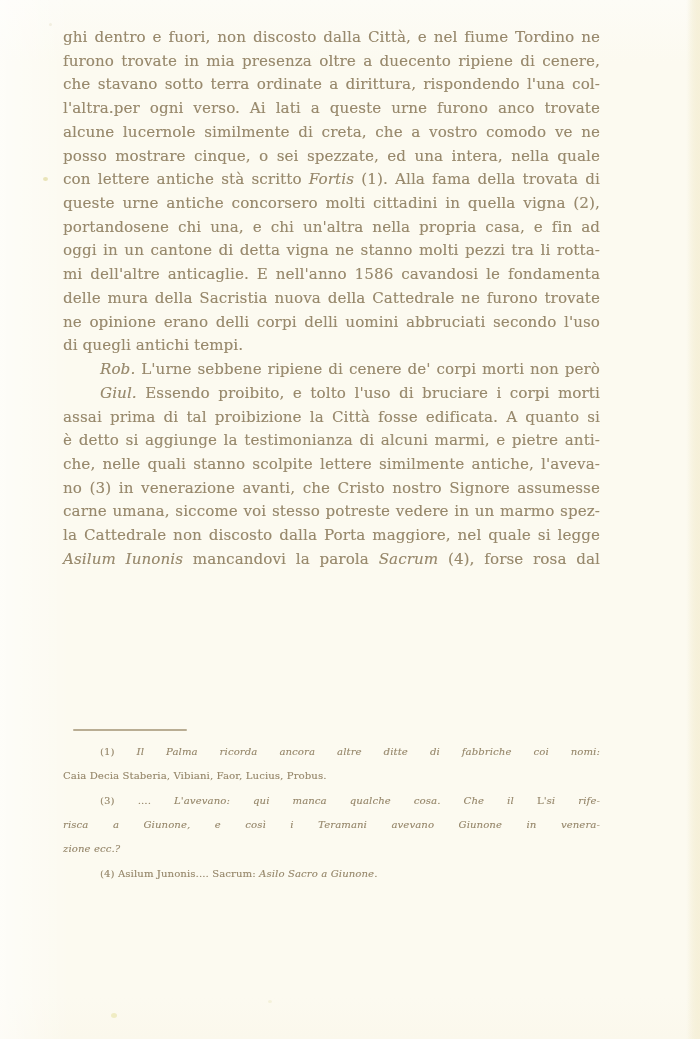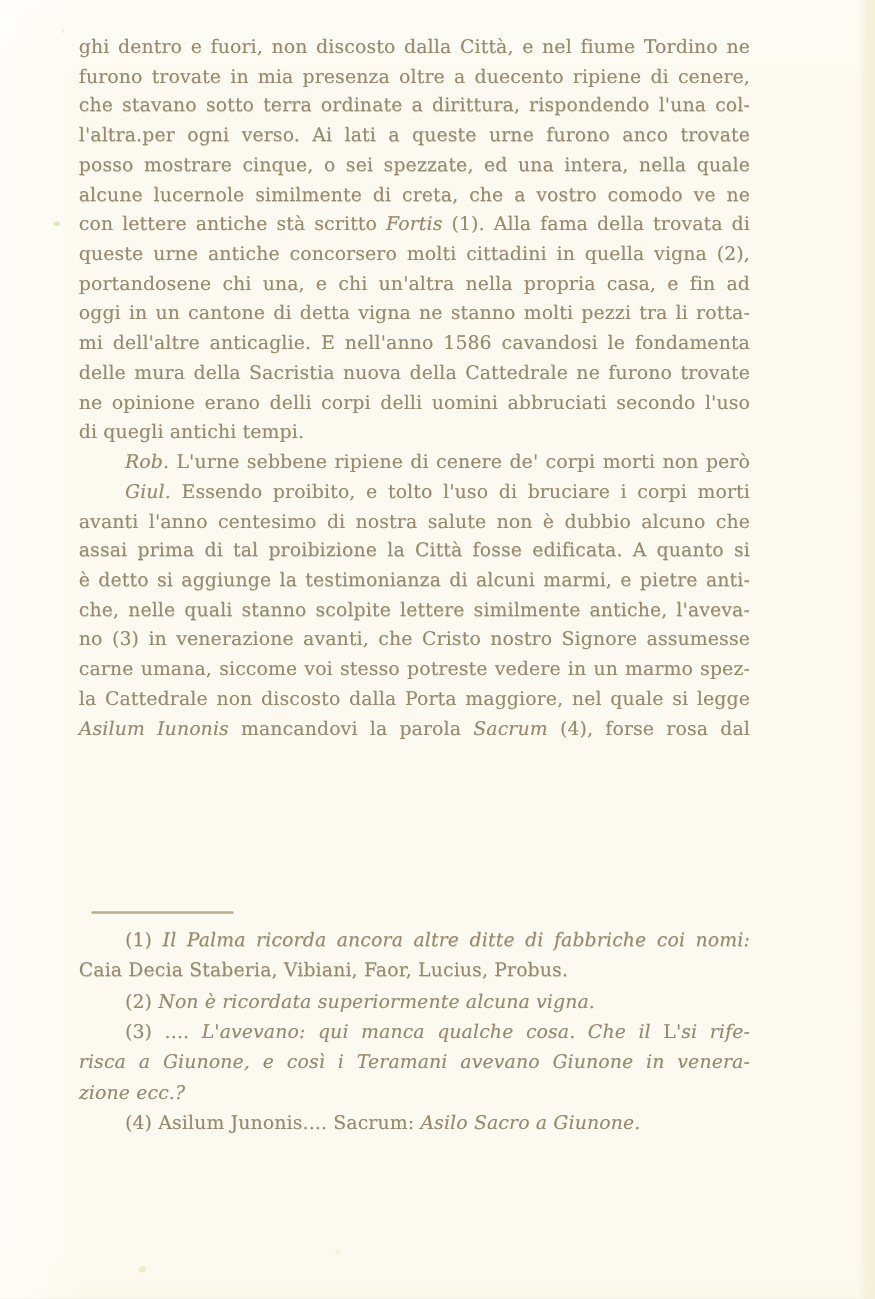--- a/index.html
+++ b/index.html
@@ -29,21 +29,21 @@
     width: 537px;
     font-size: 15px;
     line-height: 23.72px;
     letter-spacing: 0.15px;
   }
   .footnote-block {
     position: absolute;
     left: 63px;
     top: 740px;
     width: 537px;
-    font-size: 15px;
+    font-size: 10px;
     line-height: 24.35px;
     letter-spacing: 0.15px;
   }
   .line {
     white-space: normal;
     text-align: justify;
     text-align-last: left;
   }
   .line.just {
     text-align-last: justify;
@@ -78,48 +78,46 @@
 <body>
 
 <div class="page">
   <div class="edge-right"></div>
 
   <div class="body-block ink" id="body-block">
       <div class="line just"><span>ghi dentro e fuori, non discosto dalla Città, e nel fiume Tordino ne</span></div>
       <div class="line just"><span>furono trovate in mia presenza oltre a duecento ripiene di cenere,</span></div>
       <div class="line just"><span>che stavano sotto terra ordinate a dirittura, rispondendo l'una col-</span></div>
       <div class="line just"><span>l'altra.per ogni verso. Ai lati a queste urne furono anco trovate</span></div>
+      <div class="line just"><span>alcune lucernole similmente di creta, che a vostro comodo ve ne</span></div>
       <div class="line just"><span>posso mostrare cinque, o sei spezzate, ed una intera, nella quale</span></div>
-      <div class="line just"><span>alcune lucernole similmente di creta, che a vostro comodo ve ne</span></div>
       <div class="line just"><span>con lettere antiche stà scritto </span><em>Fortis</em><span> (1). Alla fama della trovata di</span></div>
       <div class="line just"><span>queste urne antiche concorsero molti cittadini in quella vigna (2),</span></div>
       <div class="line just"><span>portandosene chi una, e chi un'altra nella propria casa, e fin ad</span></div>
       <div class="line just"><span>oggi in un cantone di detta vigna ne stanno molti pezzi tra li rotta-</span></div>
       <div class="line just"><span>mi dell'altre anticaglie. E nell'anno 1586 cavandosi le fondamenta</span></div>
       <div class="line just"><span>delle mura della Sacristia nuova della Cattedrale ne furono trovate</span></div>
       <div class="line just"><span>ne opinione erano delli corpi delli uomini abbruciati secondo l'uso</span></div>
       <div class="line"><span>di quegli antichi tempi.</span></div>
       <div class="line indent just"><em>Rob.</em><span> L'urne sebbene ripiene di cenere de' corpi morti non però</span></div>
       <div class="line indent just"><em>Giul.</em><span> Essendo proibito, e tolto l'uso di bruciare i corpi morti</span></div>
-      <div class="line just"><span>avanti l'anno centesimo di nostra salute non è dubbio alcuno che</span></div>
       <div class="line just"><span>assai prima di tal proibizione la Città fosse edificata. A quanto si</span></div>
       <div class="line just"><span>è detto si aggiunge la testimonianza di alcuni marmi, e pietre anti-</span></div>
       <div class="line just"><span>che, nelle quali stanno scolpite lettere similmente antiche, l'aveva-</span></div>
       <div class="line just"><span>no (3) in venerazione avanti, che Cristo nostro Signore assumesse</span></div>
       <div class="line just"><span>carne umana, siccome voi stesso potreste vedere in un marmo spez-</span></div>
       <div class="line just"><span>la Cattedrale non discosto dalla Porta maggiore, nel quale si legge</span></div>
       <div class="line just"><em>Asilum Iunonis</em><span> mancandovi la parola </span><em>Sacrum</em><span> (4), forse rosa dal</span></div>
     </div>
 
   <div class="separator"></div>
 
   <div class="footnote-block ink" id="footnote-block">
       <div class="line indent just"><span>(1) </span><em>Il Palma ricorda ancora altre ditte di fabbriche coi nomi:</em></div>
       <div class="line"><span>Caia Decia Staberia, Vibiani, Faor, Lucius, Probus.</span></div>
-      <div class="line indent"><span>(2) </span><em>Non è ricordata superiormente alcuna vigna.</em></div>
       <div class="line indent just"><span>(3) .... </span><em>L'avevano: qui manca qualche cosa. Che il </em><span>L'</span><em>si rife-</em></div>
       <div class="line just"><em>risca a Giunone, e così i Teramani avevano Giunone in venera-</em></div>
       <div class="line"><em>zione ecc.?</em></div>
       <div class="line indent"><span>(4) Asilum Junonis.... Sacrum: </span><em>Asilo Sacro a Giunone.</em></div>
     </div>
 
   <div class="speck" style="left:43px; top:177px; width:5px; height:4px; background:#e9e4b8;"></div>
   <div class="speck" style="left:49px; top:23px;  width:3px; height:3px; background:#f2efe0;"></div>
   <div class="speck" style="left:111px; top:1013px; width:6px; height:5px; background:#f0ecc3;"></div>
   <div class="speck" style="left:268px; top:1000px; width:4px; height:3px; background:#f4f1da;"></div>

